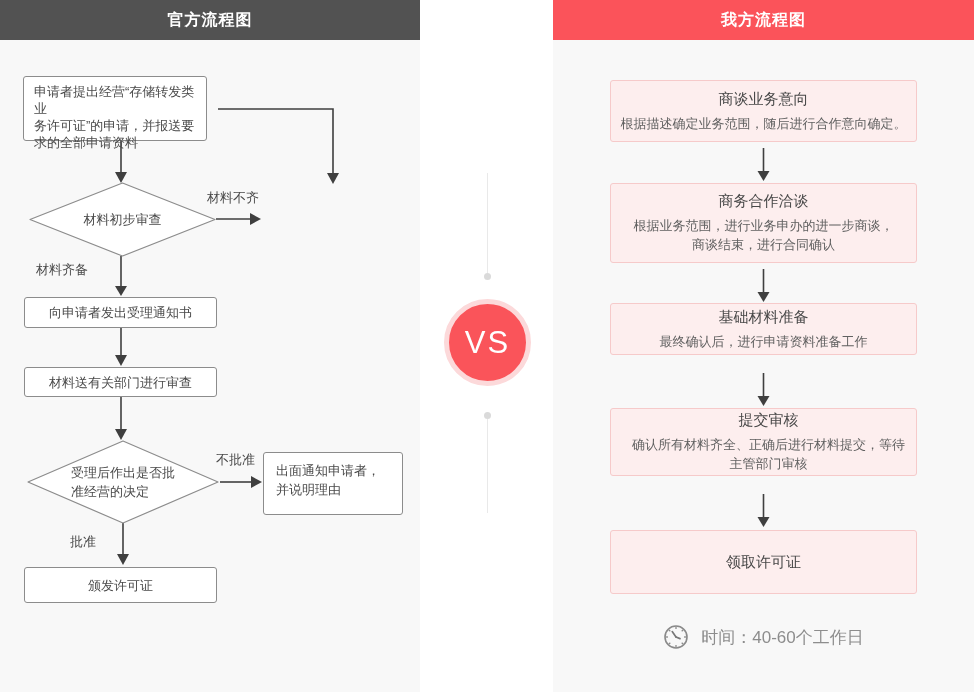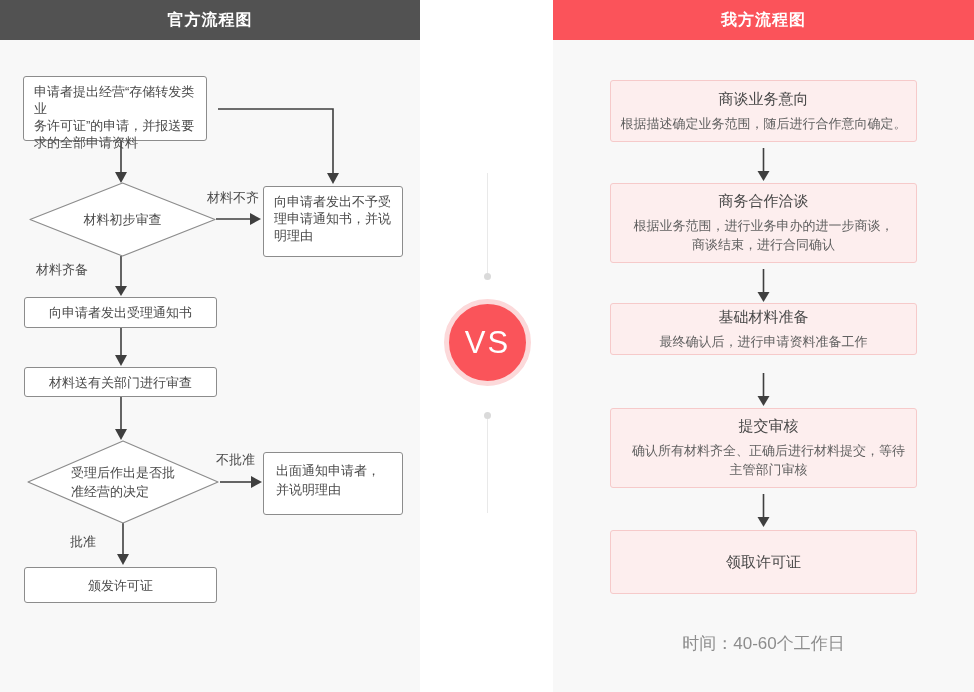--- a/index.html
+++ b/index.html
@@ -52,26 +52,26 @@
     position:absolute;left:57px;width:307px;box-sizing:border-box;z-index:2;
     background:var(--step-box-bg,#fdeeee);border:1px solid var(--step-box-border,#f6caca);border-radius:3px;
     display:flex;flex-direction:column;align-items:center;justify-content:center;gap:5px;
     text-align:center;
   }
   .step-title{font-size:15px;color:#484848;}
   .step-desc{font-size:13px;line-height:19px;color:#616161;white-space:pre-line;}
   .r1{top:80px;height:62px;}
   .r2{top:183px;height:80px;}
   .r3{top:303px;height:52px;}
-  .r4{top:408px;height:80px;padding-left:10px;}
+  .r4{top:408px;height:68px;padding-left:10px;}
   .r5{top:530px;height:64px;}
   .time-row{
     position:absolute;left:0;right:0;top:622px;height:30px;z-index:2;
     display:flex;align-items:center;justify-content:center;gap:12px;
-    color:#8d8d8d;font-size:17px;flex-direction:column;
+    color:#8d8d8d;font-size:17px;
   }
 </style>
 </head>
 <body>
 
 <div class="stage">
 
   <div class="panel panel-left">
     <div class="panel-header">
       <span>官方流程图</span>
@@ -107,23 +107,20 @@
     <div class="flow-box padded" style="left:23px;top:76px;width:184px;height:65px;">申请者提出经营“存储转发类业
 务许可证”的申请，并报送要
 求的全部申请资料</div>
 
     <div class="dm-text" style="left:30px;top:183px;width:185px;height:73px;">
       <span>材料初步审查</span>
     </div>
 
     <div class="edge-label" style="left:207px;top:189px;">材料不齐</div>
 
-    <div class="flow-box padded" style="left:263px;top:186px;width:140px;height:71px;">向申请者发出不予受
-理申请通知书，并说
-明理由</div>
 
     <div class="edge-label" style="left:36px;top:261px;">材料齐备</div>
 
     <div class="flow-box center" style="left:24px;top:297px;width:193px;height:31px;">向申请者发出受理通知书</div>
 
     <div class="flow-box center" style="left:24px;top:367px;width:193px;height:30px;text-align:center;">材料送有关部门进行审查</div>
 
     <div class="dm-text" style="left:28px;top:441px;width:190px;height:82px;">
       <span class="inner">受理后作出是否批
 准经营的决定</span>

